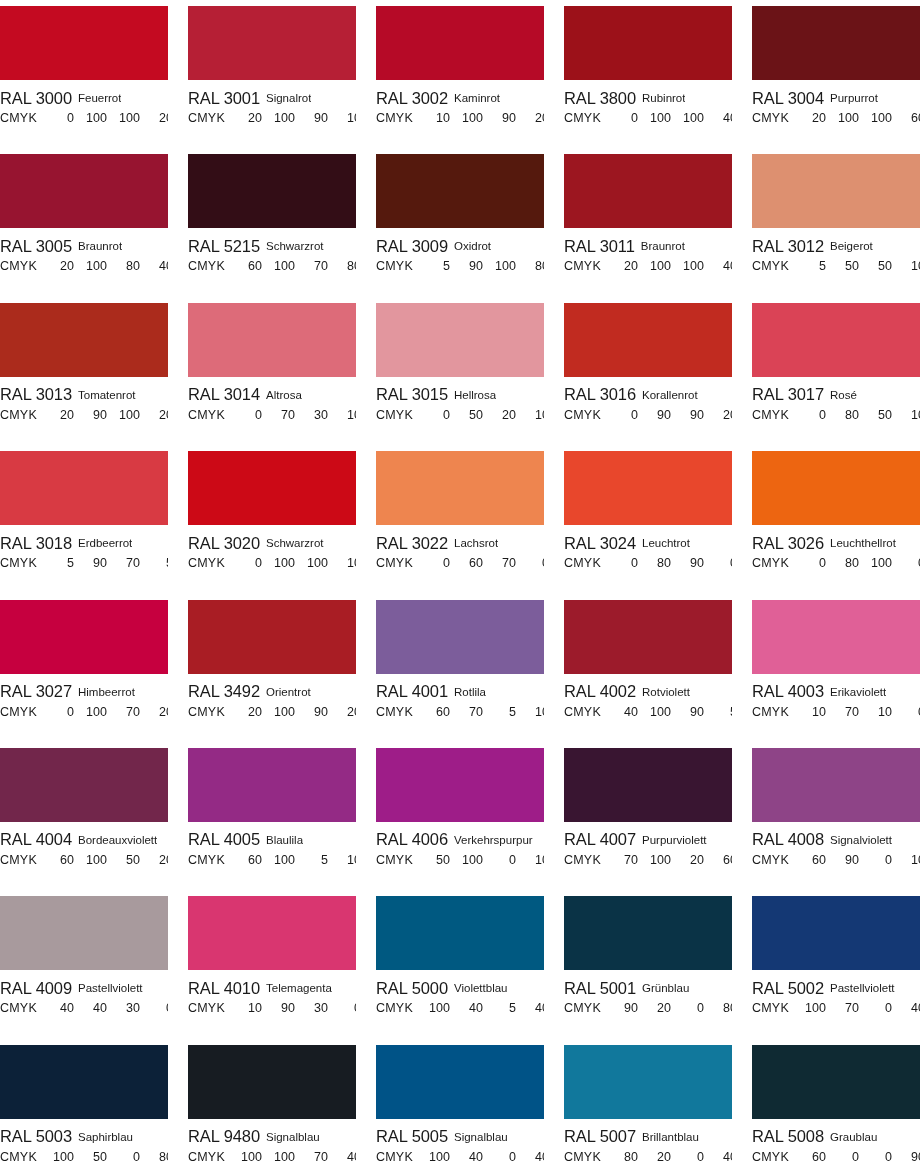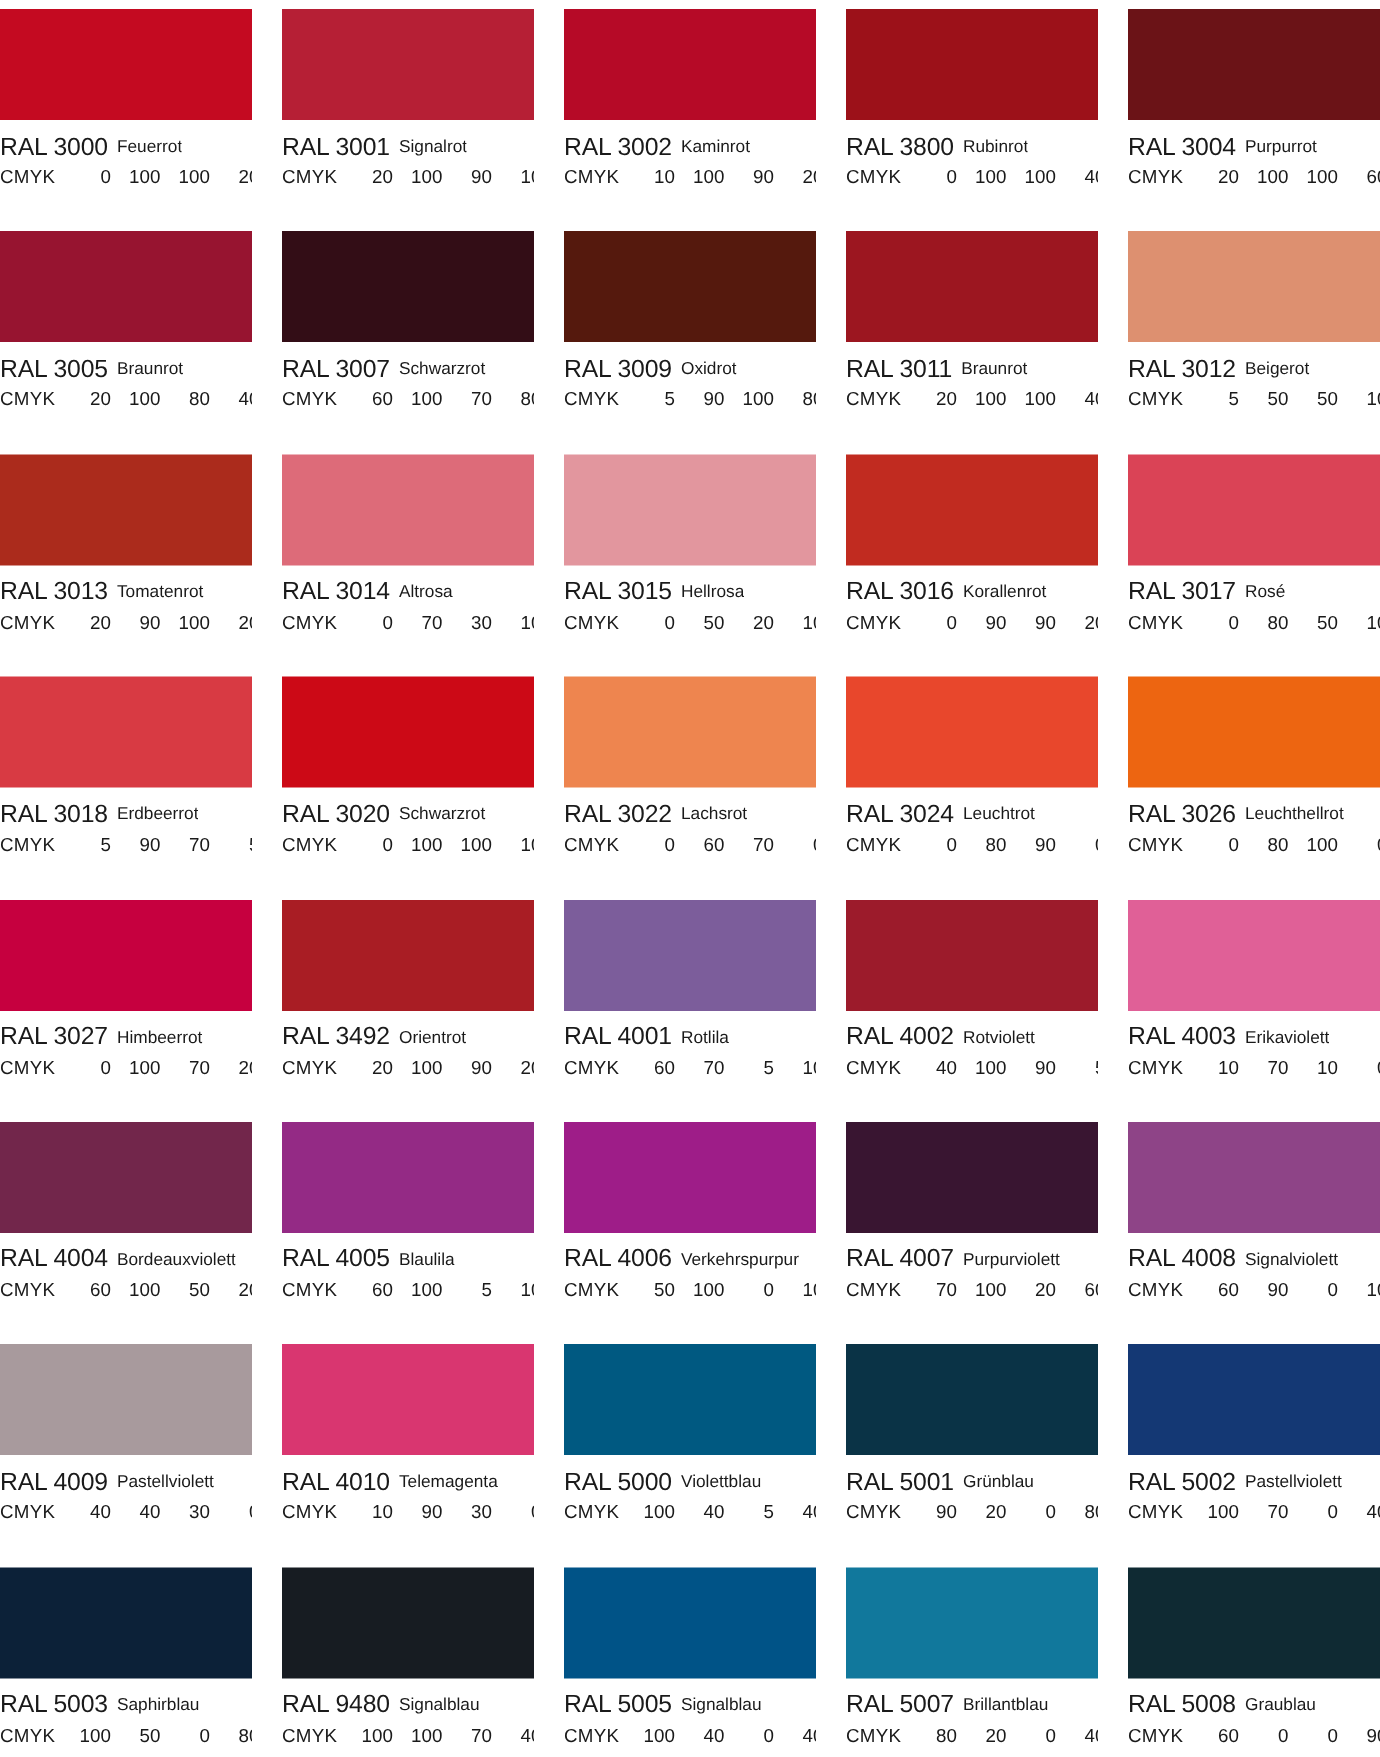--- a/index.html
+++ b/index.html
@@ -178,21 +178,21 @@
           <span class="cmyk-v">20</span>
           <span class="cmyk-v">100</span>
           <span class="cmyk-v">80</span>
           <span class="cmyk-v">40</span>
         </span>
       </div>
     </div>
     <div class="cell">
       <div class="swatch" style="background: rgb(51, 13, 22);"></div>
       <div class="label-row">
-        <span class="ral-code">RAL 3007</span>
+        <span class="ral-code">RAL 5215</span>
         <span class="ral-name">Schwarzrot</span>
       </div>
       <div class="cmyk-row">
         <span class="cmyk-label">CMYK</span>
         <span class="cmyk-values">
           <span class="cmyk-v">60</span>
           <span class="cmyk-v">100</span>
           <span class="cmyk-v">70</span>
           <span class="cmyk-v">80</span>
         </span>

